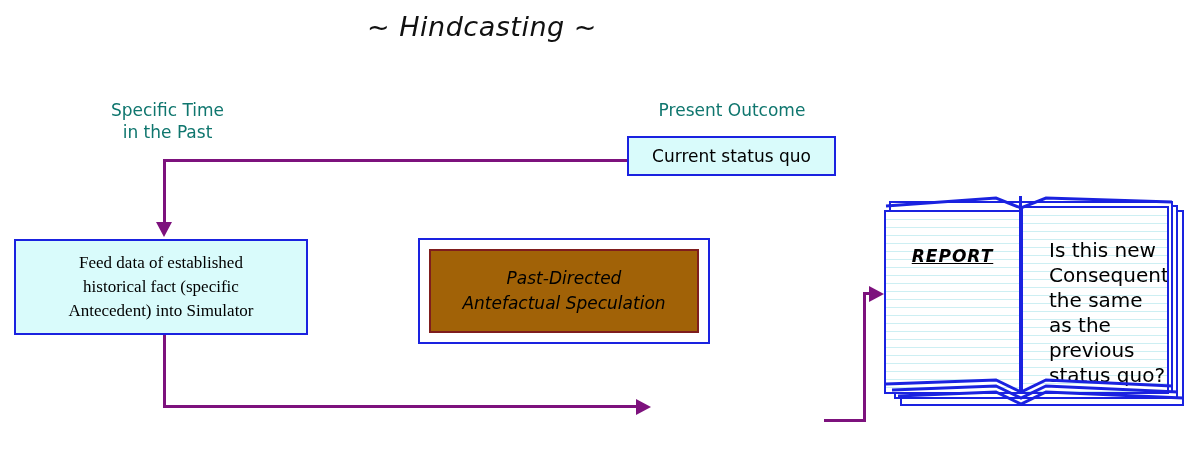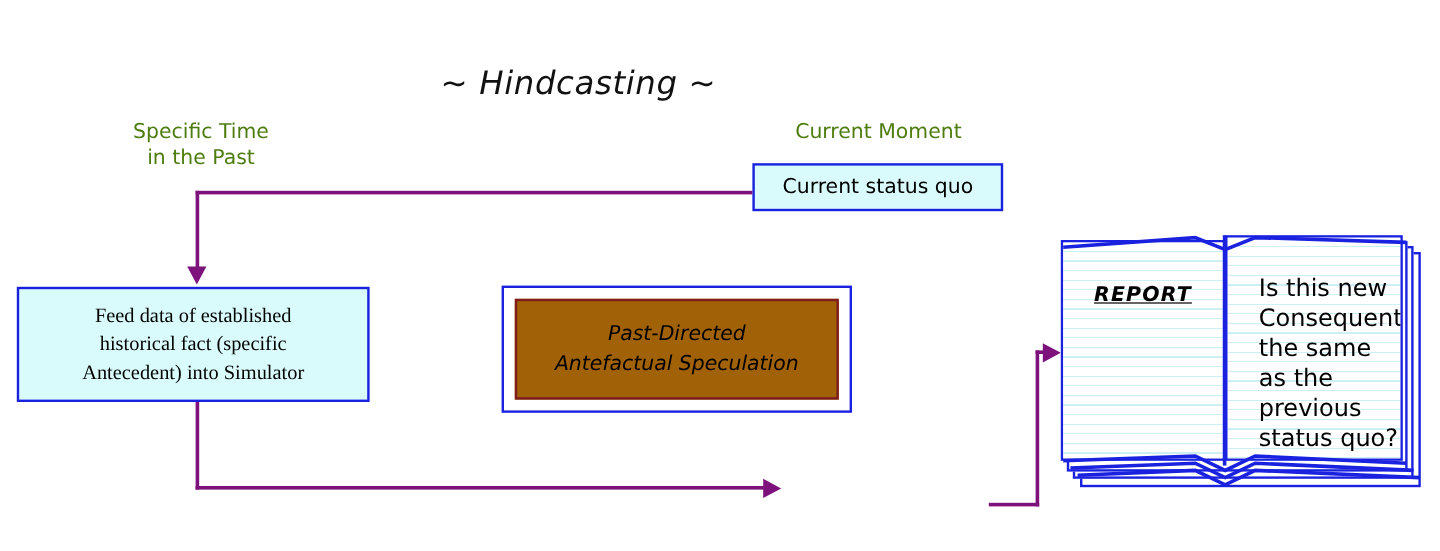--- a/index.html
+++ b/index.html
@@ -1,25 +1,25 @@
 <!DOCTYPE html>
 <html><head>
 <meta charset="utf-8">
 <style>
   html,body{margin:0;padding:0;background:#ffffff;}
   body{width:1200px;height:459px;overflow:hidden;
        font-family:"DejaVu Sans","Liberation Sans",sans-serif;}
   #stage{position:relative;width:1200px;height:459px;background:#fff;}
 
-  .lbl{position:absolute;color:#4d7c0f;font-size:17px;line-height:22px;
+  .lbl{position:absolute;color:#0f766e;font-size:17px;line-height:22px;
        text-align:center;white-space:pre-line;font-weight:400;}
 
   #title{left:0;right:0;top:16px;width:964px;text-align:center;
          font-size:27px;font-style:italic;font-weight:500;letter-spacing:.5px;
-         color:#111;margin-top:43px;}
+         color:#111;}
 
   #lbl-past{left:60px;top:99px;width:215px;}
   #lbl-present{left:626px;top:99px;width:212px;}
 
   .box{position:absolute;box-sizing:border-box;border:2.5px solid #1a22e0;
        background:#d9fbfb;display:flex;align-items:center;justify-content:center;
        text-align:center;color:#000;font-size:17px;line-height:24px;
        white-space:pre-line;}
 
   #box-status{left:627px;top:136px;width:209px;height:40px;}
@@ -42,42 +42,42 @@
   .arr-down{border-left:8px solid transparent;border-right:8px solid transparent;
             border-top:15px solid #7d127d;}
   .arr-right{border-top:8px solid transparent;border-bottom:8px solid transparent;
              border-left:15px solid #7d127d;}
 
   
   #book{position:absolute;left:884px;top:196px;width:300px;height:210px;}
   .pagestack{position:absolute;box-sizing:border-box;border:2.5px solid #1a22e0;
        background:#ffffff;}
   .page{position:absolute;box-sizing:border-box;border:2.5px solid #1a22e0;
-       background:#ffffff;overflow:hidden;}
+       background:#ffffff;overflow:hidden;margin-top:10px;}
   .rules{position:absolute;left:0;top:0;right:0;bottom:0;
      background-image:repeating-linear-gradient(to bottom,
         #ffffff 0px,#ffffff 7px,#cdeff3 7px,#cdeff3 8px);}
   #report-word{position:absolute;left:0;right:0;top:34px;text-align:center;
      font-style:italic;font-weight:600;font-size:17px;letter-spacing:1px;
      text-decoration:underline;color:#000;}
   #right-text{position:absolute;left:26px;top:30px;text-align:left;font-size:20px;
      line-height:25px;white-space:pre-line;color:#000;}
   #spine{position:absolute;background:#1a22e0;}
 </style>
 </head>
 <body>
 
 <div id="stage">
 
   <div class="lbl" id="title">~ Hindcasting ~</div>
 
   <div class="lbl" id="lbl-past">Specific Time
 in the Past</div>
 
-  <div class="lbl" id="lbl-present">Current Moment</div>
+  <div class="lbl" id="lbl-present">Present Outcome</div>
 
   <div class="box" id="box-status">Current status quo</div>
 
   <div class="box" id="box-feed">Feed data of established
 historical fact (specific
 Antecedent) into Simulator</div>
 
   <div id="box-spec-outer">
     <div id="box-spec-inner">Past-Directed
 Antefactual Speculation</div>

